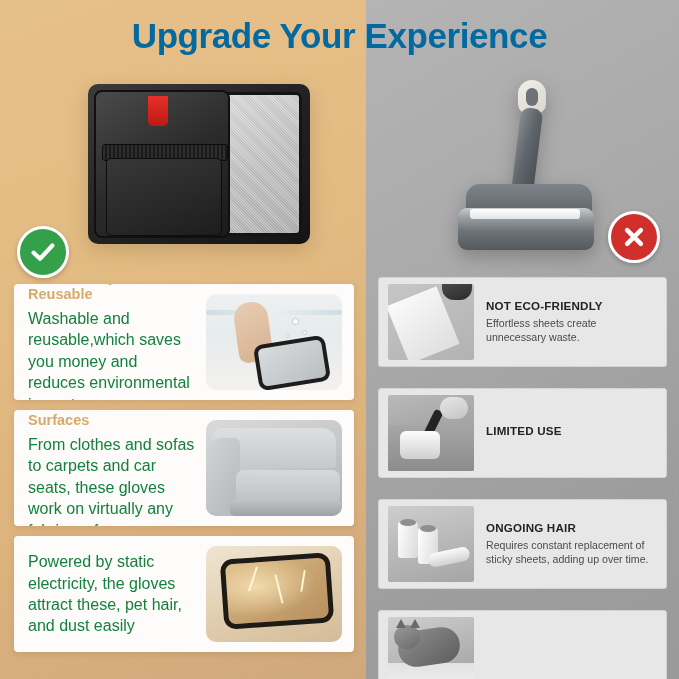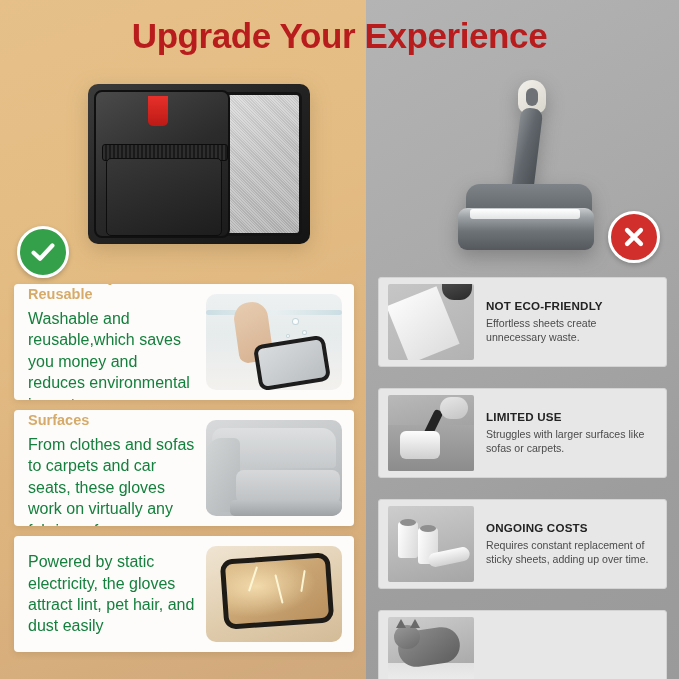--- a/index.html
+++ b/index.html
@@ -27,21 +27,21 @@
     position: absolute; left: 366px; top: 0;
     width: 313px; height: 679px;
     background: linear-gradient(150deg, #b4b4b4 0%, #a9a9a9 40%, #9d9d9d 75%, #9a9a9a 100%);
   }
 
   
   .title {
     position: absolute; left: 0; top: 16px;
     width: 679px; text-align: center;
     font-size: 35px; font-weight: 700; letter-spacing: -0.4px;
-    color: #b91c1c;
+    color: #0369a1;
     z-index: 6;
     white-space: nowrap;
   }
 
   
   .vs-badge {
     position: absolute; left: 329px; top: 126px;
     width: 72px; height: 58px;
     z-index: 8;
     font-size: 54px; font-weight: 800; font-style: italic;
@@ -404,21 +404,21 @@
       <div class="lcard-thumb th-sofa">
         <div class="back"></div>
         <div class="arm"></div>
         <div class="seat"></div>
         <div class="base"></div>
       </div>
     </div>
 
     <div class="lcard">
       <div class="lcard-text">
-        <div class="lcard-body">Powered by static electricity, the gloves attract lint, pet hair, and dust easily</div>
+        <div class="lcard-body">Powered by static electricity, the gloves attract these, pet hair, and dust easily</div>
       </div>
       <div class="lcard-thumb th-static">
         <div class="furpanel"></div>
         <div class="spark" style="left:46px;top:20px;width:2px;height:26px;transform:rotate(18deg);"></div>
         <div class="spark" style="left:72px;top:28px;width:2px;height:30px;transform:rotate(-14deg);"></div>
         <div class="spark" style="left:96px;top:24px;width:2px;height:22px;transform:rotate(9deg);"></div>
       </div>
     </div>
 
   </div>
@@ -438,32 +438,31 @@
 
     <div class="rcard">
       <div class="rcard-thumb rt-roller">
         <div class="carpet"></div>
         <div class="stick"></div>
         <div class="drum2"></div>
         <div class="hand2"></div>
       </div>
       <div class="rcard-text">
         <div class="rcard-title">LIMITED USE</div>
-        <div class="rcard-body">Struggles with larger surfaces like sofas or carpets.</div>
       </div>
     </div>
 
     <div class="rcard">
       <div class="rcard-thumb rt-refills">
         <div class="tube" style="left:10px;top:16px;"></div>
         <div class="tube" style="left:30px;top:22px;"></div>
         <div class="handle3"></div>
       </div>
       <div class="rcard-text">
-        <div class="rcard-title">ONGOING COSTS</div>
+        <div class="rcard-title">ONGOING HAIR</div>
         <div class="rcard-body">Requires constant replacement of sticky sheets, adding up over time.</div>
       </div>
     </div>
 
     <div class="rcard">
       <div class="rcard-thumb rt-cat">
         <div class="fabric"></div>
         <div class="cat-body"></div>
         <div class="cat-head"></div>
         <div class="ear" style="left:8px;top:2px;"></div>

